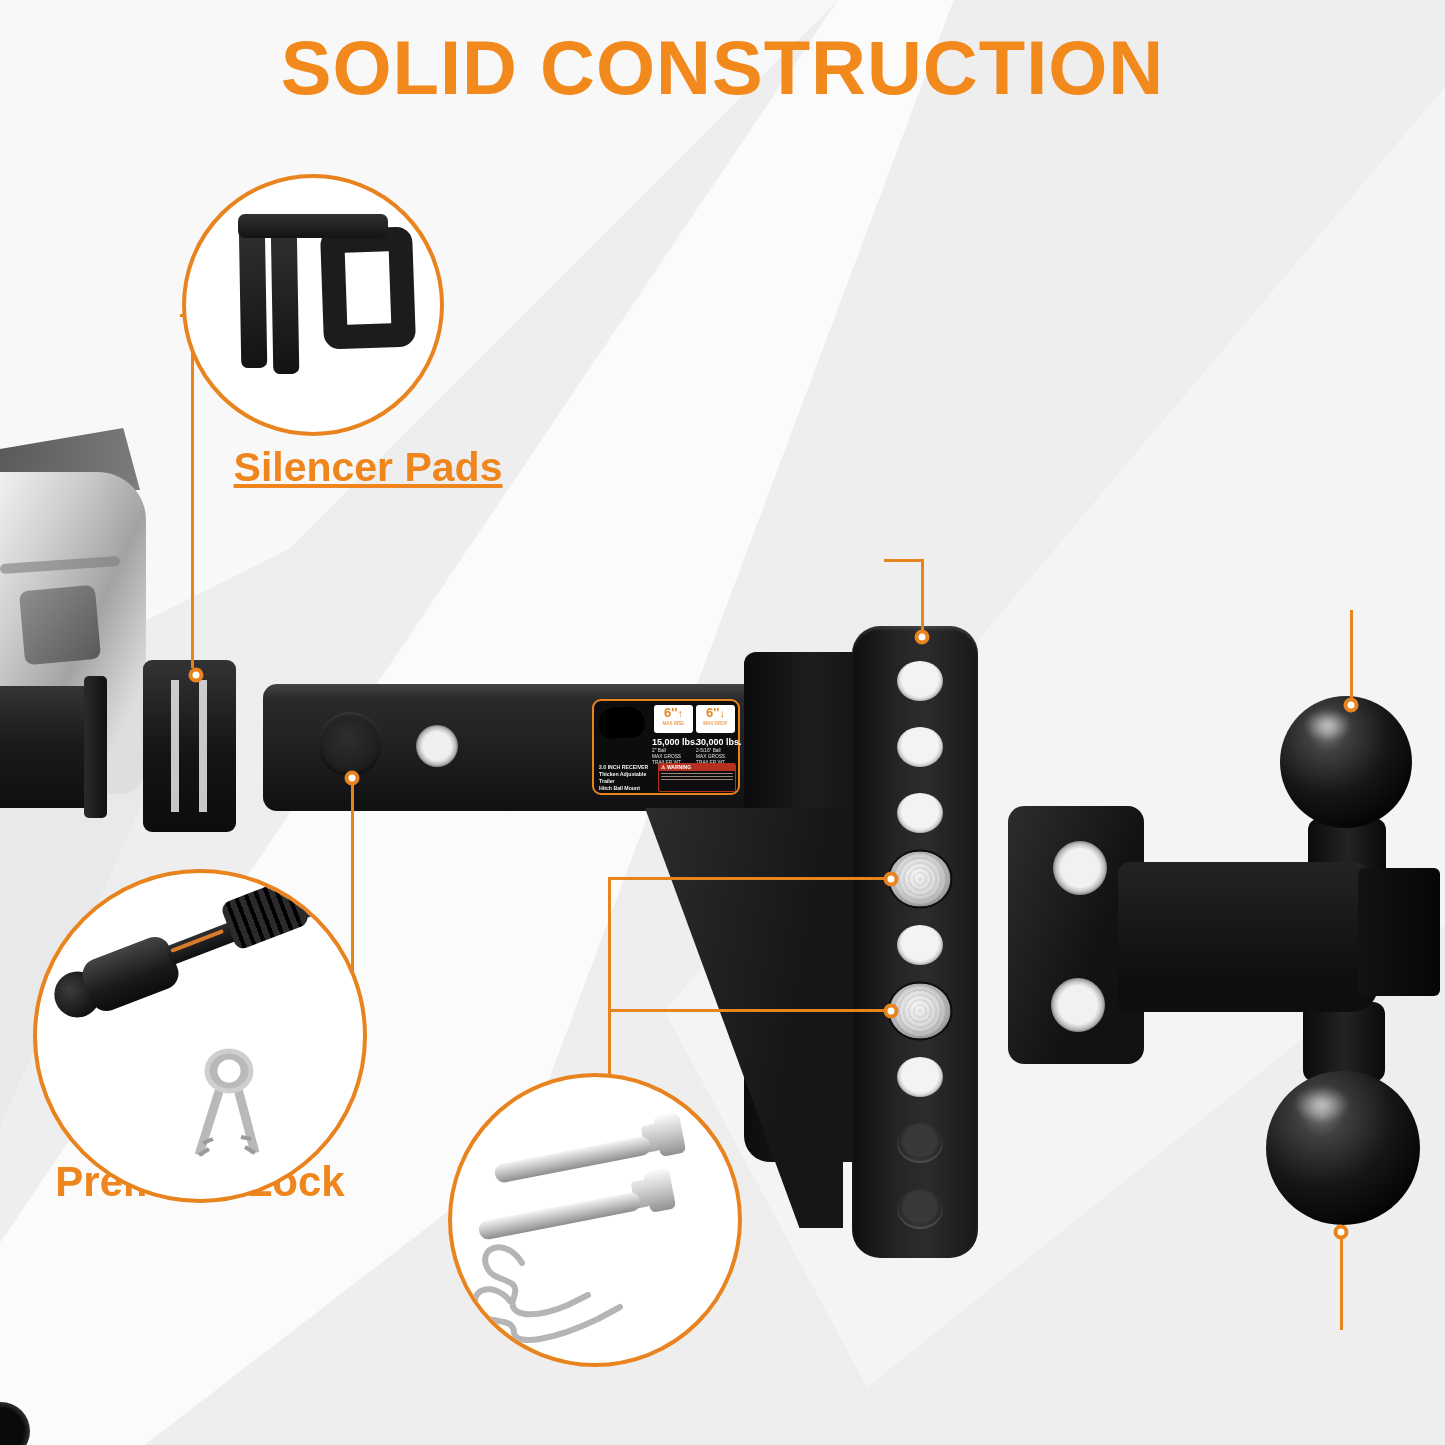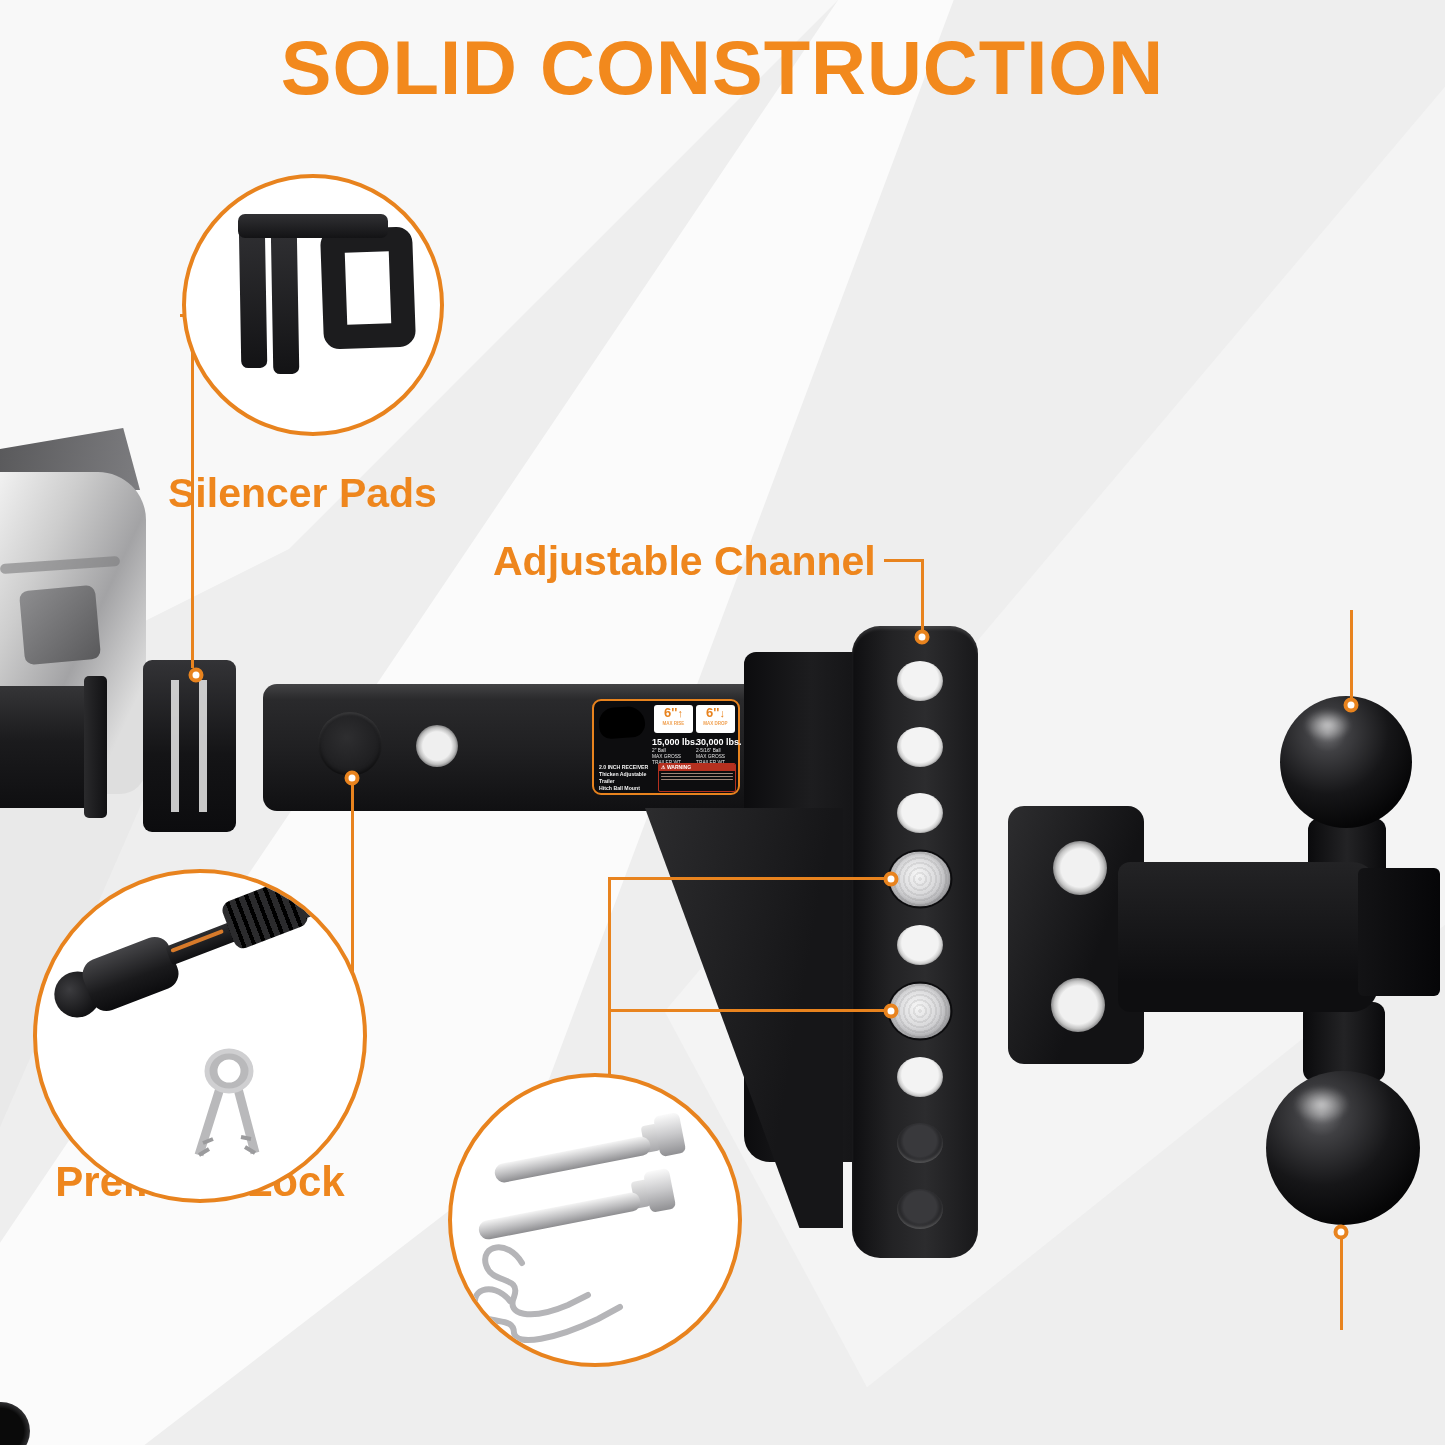--- a/index.html
+++ b/index.html
@@ -299,17 +299,16 @@
       <div class="pin-head" style="left:172px;"></div>
     </div>
     <svg class="clips-svg" style="left:18px;top:158px;" width="200" height="110" viewBox="0 0 200 110">
       <g fill="none" stroke="#b5b5b8" stroke-width="6" stroke-linecap="round">
         <path d="M52 28 C38 4 10 10 16 30 C22 50 52 40 44 62 C36 80 60 86 98 70 L118 60"></path>
         <path d="M40 66 C22 44 -4 56 8 76 C18 92 44 80 44 98 C46 112 86 104 128 84 L150 72"></path>
       </g>
     </svg>
   </div>
 
-  <div class="callout t-false" style="left:168px;top:470px;width:400px;text-align:left;font-size:41px;">Silencer Pads</div>
-  <div class="callout t-false" style="left:493px;top:538px;font-size:41px;">Adjustable Channel</div>
+  <div class="callout t-false" style="left:168px;top:444px;width:400px;text-align:center;font-size:41px;text-decoration:underline;">Silencer Pads</div>
   <div class="callout t-false" style="left:20px;top:1158px;width:360px;text-align:center;font-size:42px;">Premium Lock</div>
 
 </div>
 
 </body></html>

